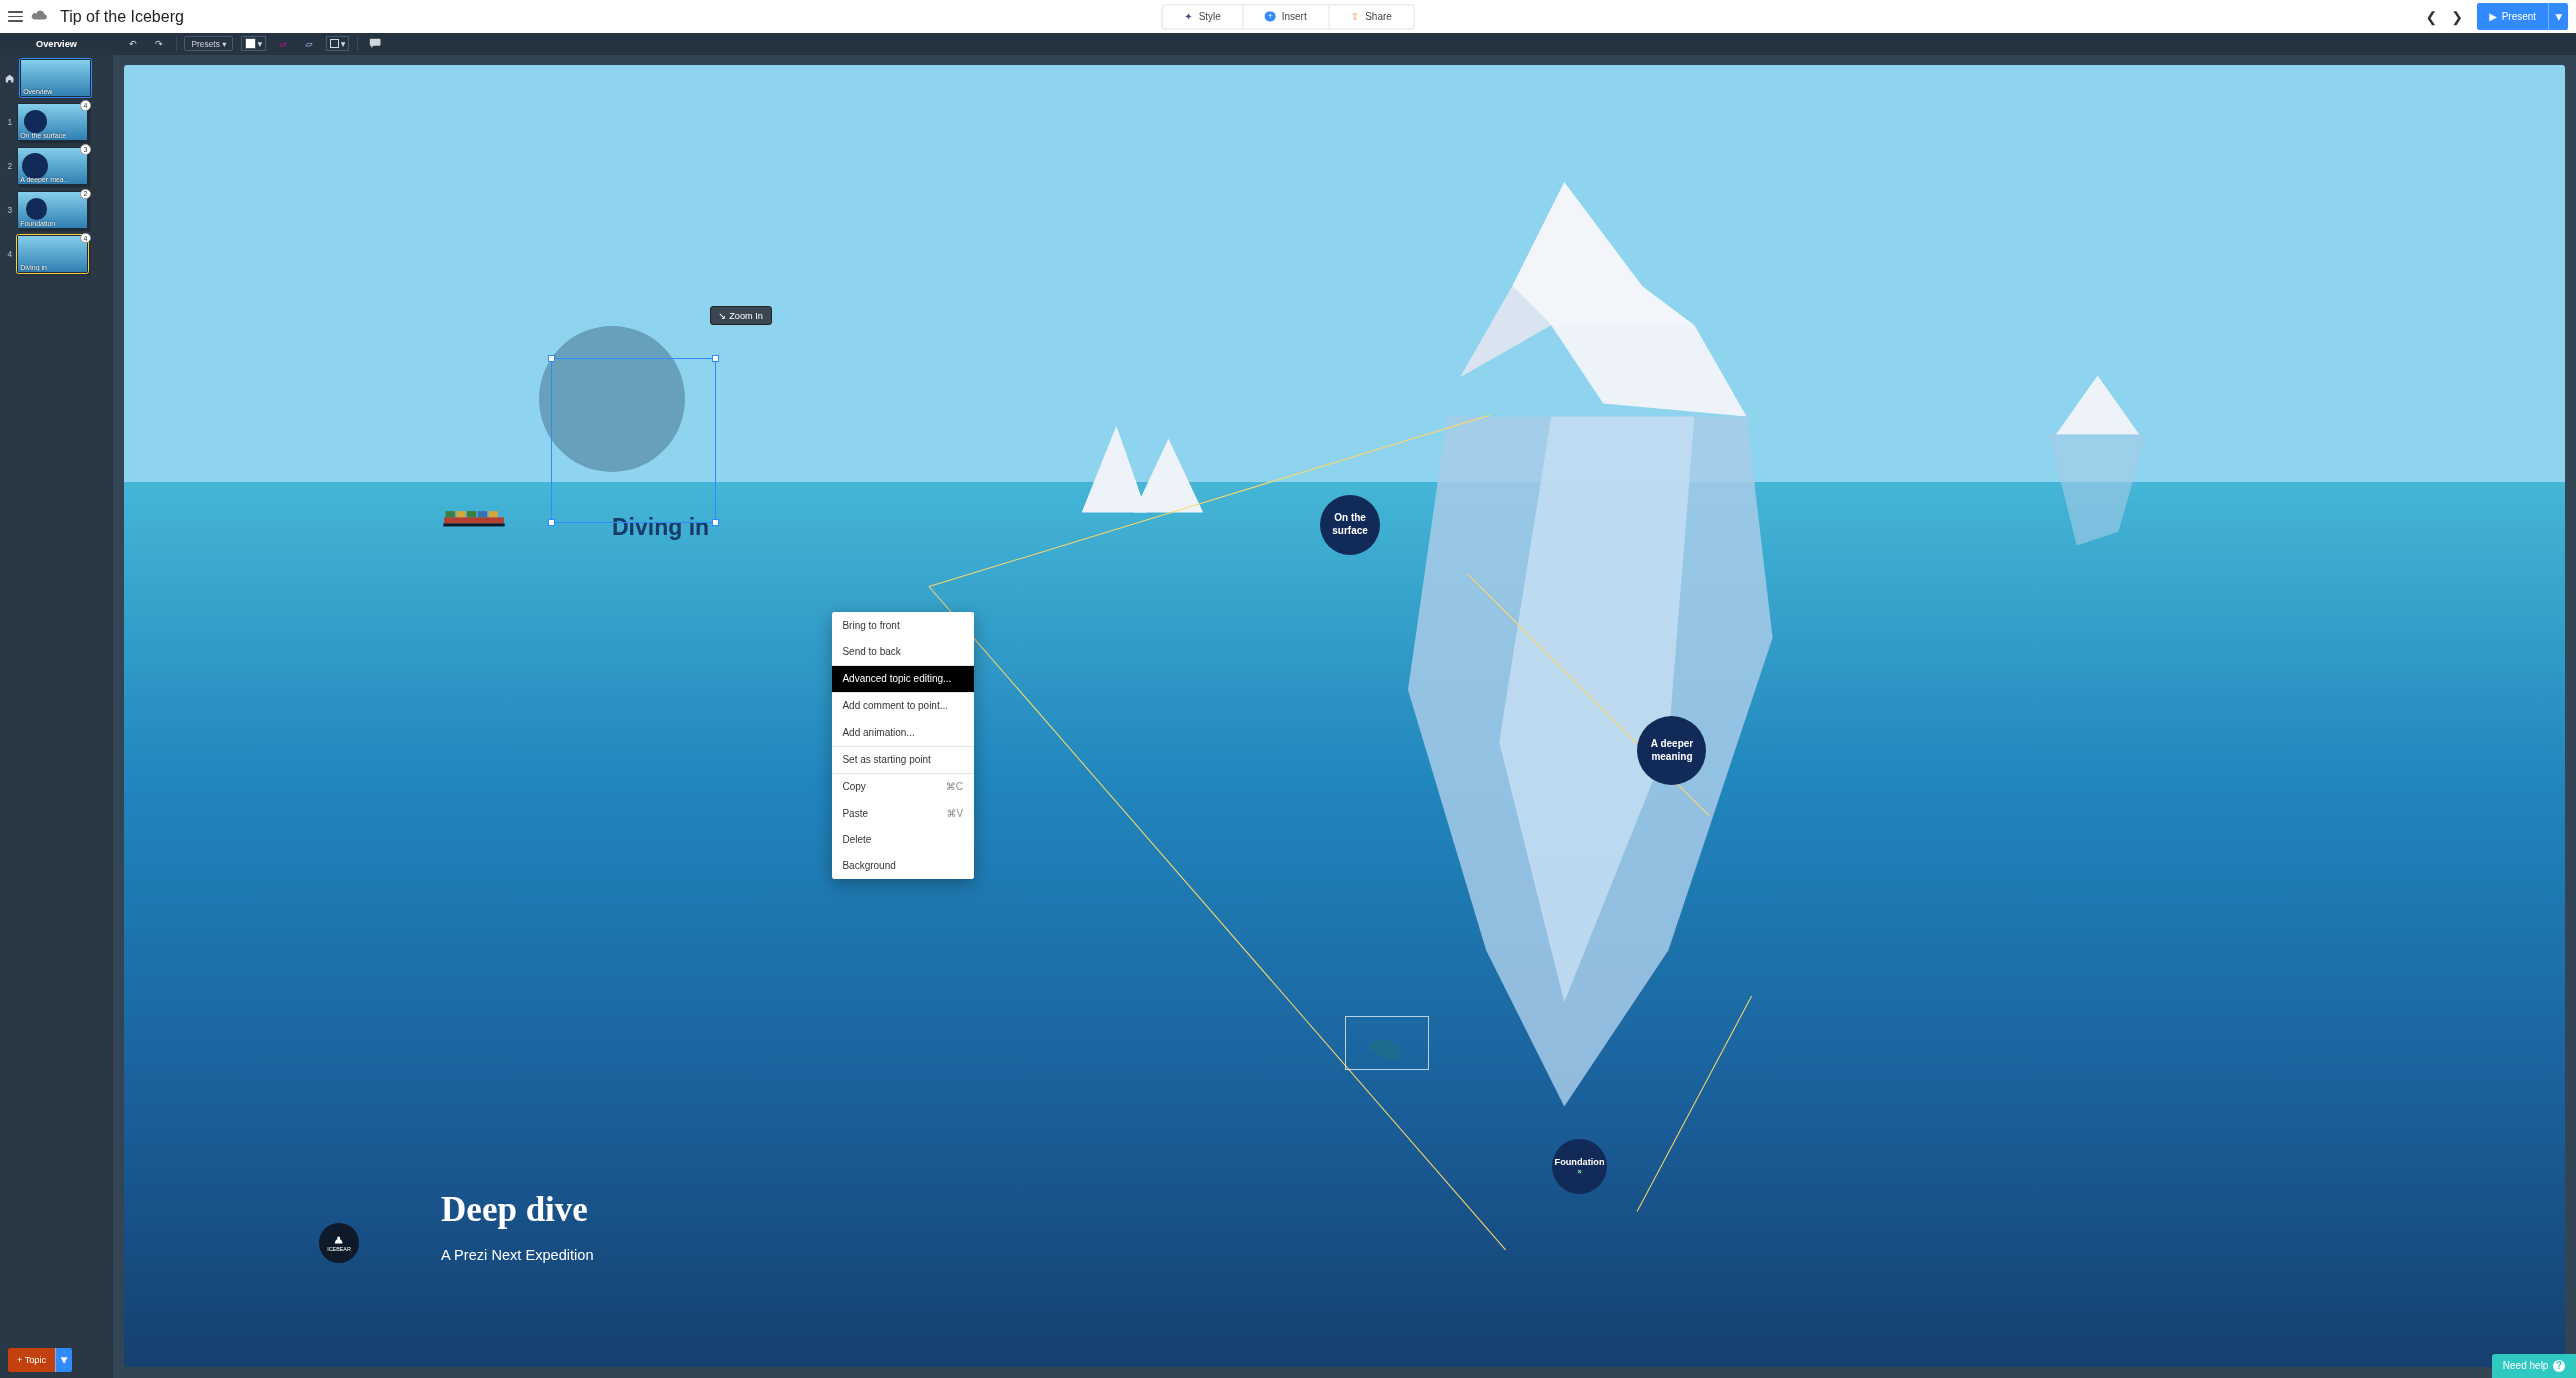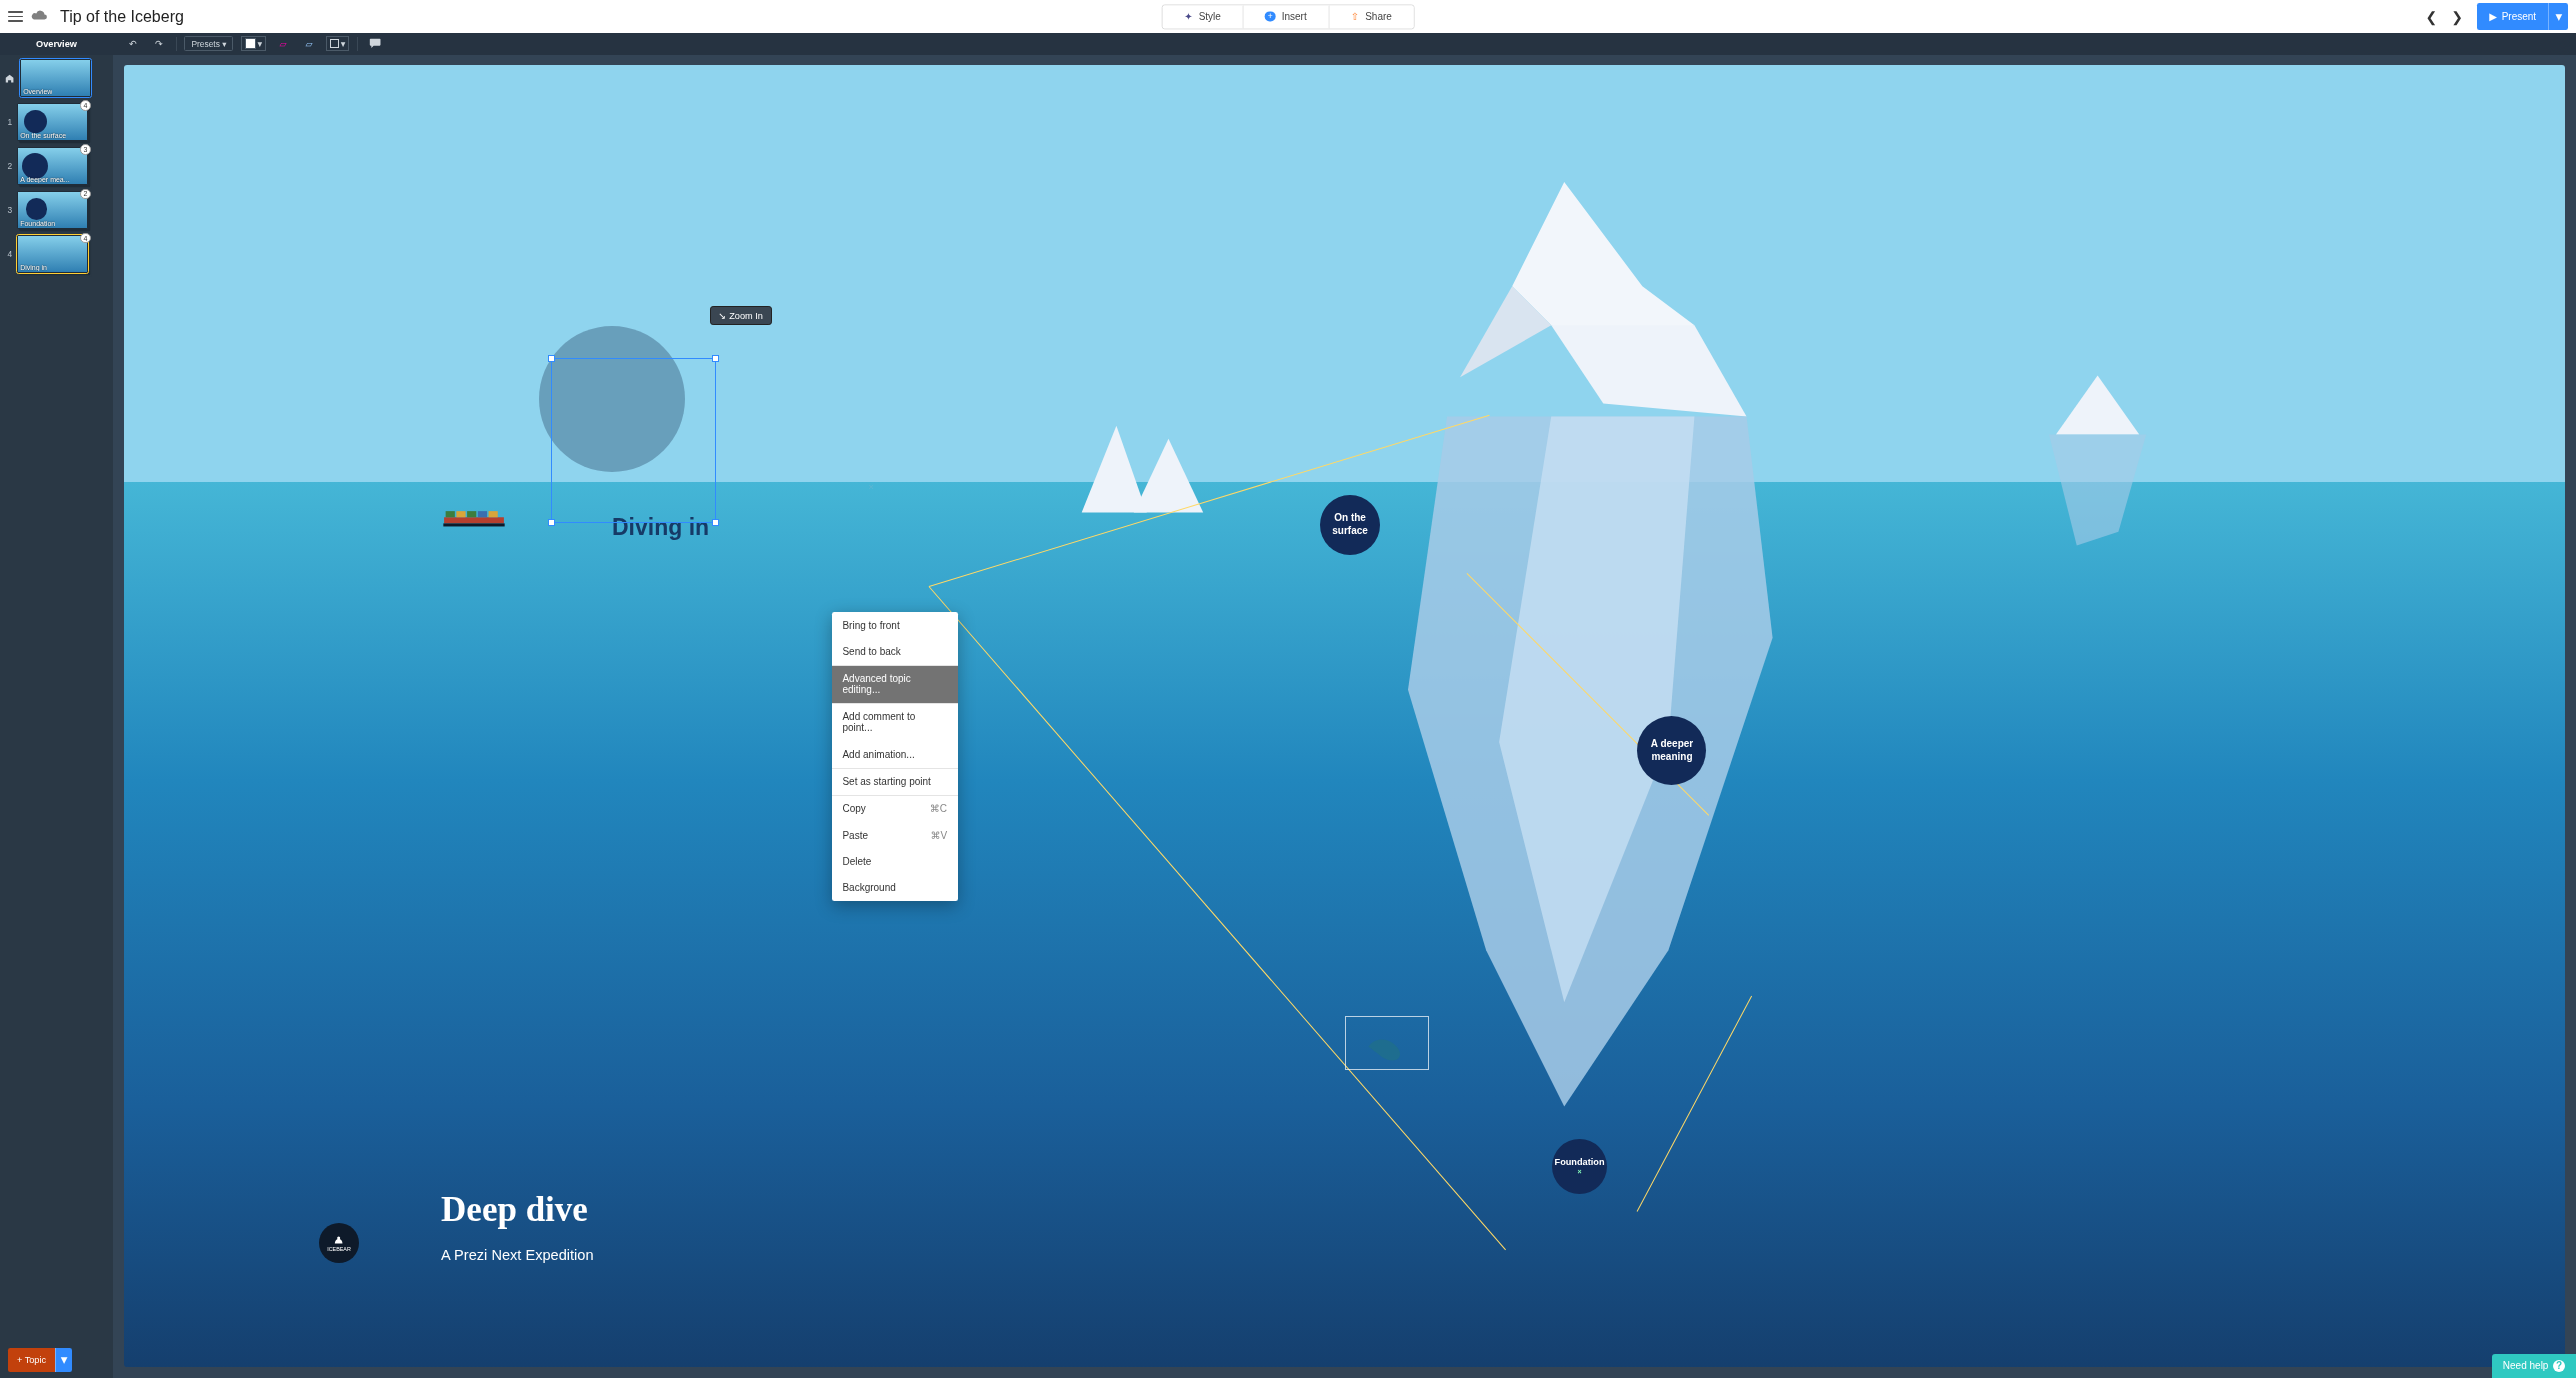--- a/index.html
+++ b/index.html
@@ -64,23 +64,23 @@
 .diving-label { position:absolute; color:#163a66; font-weight:800; font-size:23px; }
 .ship { position:absolute; }
 
 .zoomin-pill { position:absolute; background:#3a4652; color:#fff; border-radius:3.1px; padding:3.1px 7.7px; font-size:9.2px; display:flex; align-items:center; gap:3.1px; border:0.8px solid #222; }
 
 .yellow-line { position:absolute; background:#ffd966; height:0.8px; transform-origin: left center; }
 
 .preview-box { position:absolute; border:0.8px solid rgba(255,255,255,0.7); }
 
 
-.ctx { position:absolute; width:126px; background:#fff; border-radius:2.3px; box-shadow:0 4.6px 17px rgba(0,0,0,.3); overflow:hidden; font-size:10px; color:#333; }
+.ctx { position:absolute; width:142px; background:#fff; border-radius:2.3px; box-shadow:0 4.6px 17px rgba(0,0,0,.3); overflow:hidden; font-size:10px; color:#333; }
 .ctx .item { padding:7.7px 10.7px; display:flex; justify-content:space-between; cursor:pointer; }
-.ctx .item.hl { background:#737373; color:#fff; }
+.ctx .item.hl { background:#000000; color:#fff; }
 .ctx .sep { height:0.8px; background:#e4e4e4; }
 .ctx .shortcut { color:#888; }
 
 .deep-title { position:absolute; left:13%; bottom:8%; color:#fff; }
 .deep-title h1 { font-size:35px; font-weight:800;font-family:Liberation Serif, serif; }
 .deep-title p { font-size:14.6px; margin-top:17px; }
 .logo-circ { position:absolute; left:8%; bottom:8%; width:40px; height:40px; border-radius:50%; background:#0e1a2a; color:#fff; display:flex; flex-direction:column; align-items:center; justify-content:center; font-size:5.4px; }
 
 
 .need-help { position:absolute; right:0; bottom:0; background:#2fc9c1; color:#fff; font-size:10px; padding:6.1px 10.7px; border-radius:3.1px 0 0 0; display:flex; align-items:center; gap:4.6px; cursor:pointer; }

